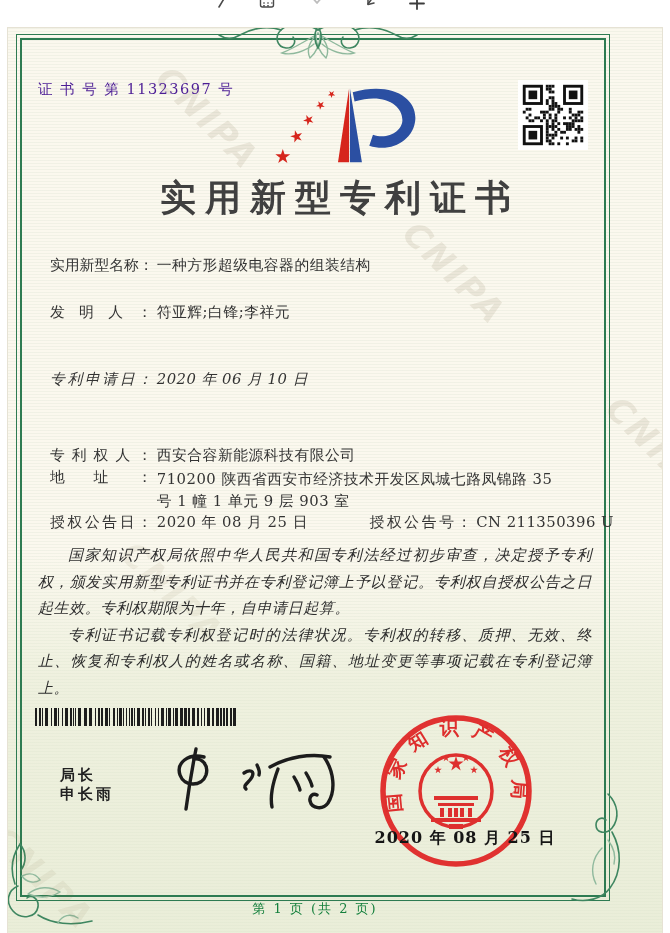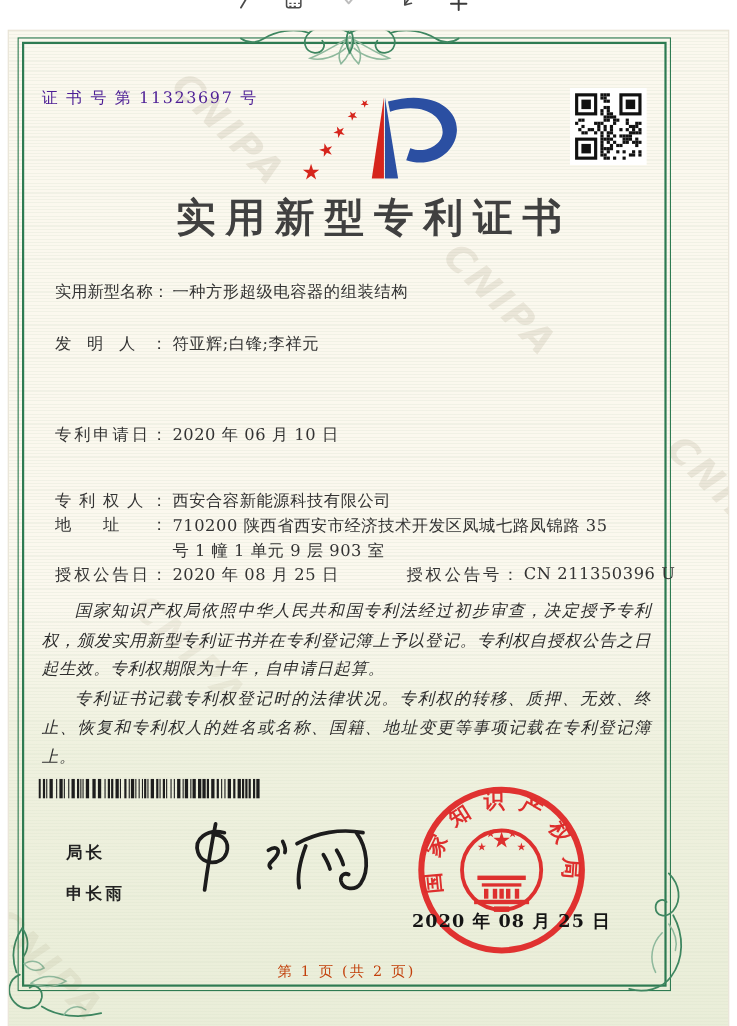--- a/index.html
+++ b/index.html
@@ -37,27 +37,27 @@
   .lbl{display:inline-block;width:102px;text-align:justify;text-align-last:justify;vertical-align:top;}
   .val{display:inline-block;vertical-align:top;letter-spacing:.5px;}
   .addr-val{display:inline-block;vertical-align:top;letter-spacing:.5px;line-height:22px;}
   .grant-val{display:inline-block;width:208px;vertical-align:top;letter-spacing:.5px;}
   .body-text{position:absolute;left:30px;top:514px;width:554px;font-size:15px;line-height:26.5px;
              font-style:italic;text-align:justify;color:#2d2d2d;letter-spacing:.6px;}
   .body-text p{margin:0;text-indent:2em;}
   .barcode{position:absolute;left:27px;top:680px;width:205px;height:18px;}
   .sig-block{position:absolute;left:52px;top:738px;font-family:"DejaVu Sans","Liberation Sans",sans-serif;
              font-weight:bold;font-size:15px;letter-spacing:3px;color:#222;}
-  .sig-block .line2{margin-top:18px;}
+  .sig-block .line2{margin-top:0;}
   .signature{position:absolute;left:150px;top:715px;width:190px;height:80px;}
   .seal{position:absolute;left:363px;top:678px;width:170px;height:170px;z-index:2;opacity:.93;}
   .seal-date{position:absolute;left:342px;top:800px;width:230px;text-align:center;z-index:3;
              font-size:16px;font-weight:bold;letter-spacing:1px;color:#151515;}
-  .page-info{position:absolute;left:307px;top:846px;transform:translateX(-50%);
-             font-size:13px;letter-spacing:2px;color:#c2410c;white-space:nowrap;}
+  .page-info{position:absolute;left:307px;top:872px;transform:translateX(-50%);
+             font-size:13px;letter-spacing:2px;color:#15803d;white-space:nowrap;}
   .cont-note{position:absolute;left:302px;top:932px;transform:translateX(-50%);
              font-size:14.5px;font-style:italic;font-weight:600;letter-spacing:4px;color:#2d2d2d;white-space:nowrap;}
 </style>
 </head>
 <body>
 
 <div class="stage">
 
   <div class="toolbar">
     <div class="tb-icon" style="left:212px;">
@@ -267,21 +267,21 @@
       <div class="title">实用新型专利证书</div>
 
       <div class="row" style="top:228px;">
         <span class="lbl">实用新型名称：</span>
         <span class="val">一种方形超级电容器的组装结构</span>
       </div>
       <div class="row" style="top:275px;">
         <span class="lbl">发明人：</span>
         <span class="val">符亚辉;白锋;李祥元</span>
       </div>
-      <div class="row" style="top:358px;">
+      <div class="row" style="top:342px;font-style:italic;">
         <span class="lbl">专利申请日：</span>
         <span class="val">2020 年 06 月 10 日</span>
       </div>
       <div class="row" style="top:418px;">
         <span class="lbl">专利权人：</span>
         <span class="val">西安合容新能源科技有限公司</span>
       </div>
       <div class="row" style="top:440px;">
         <span class="lbl">地址：</span>
         <span class="addr-val">

